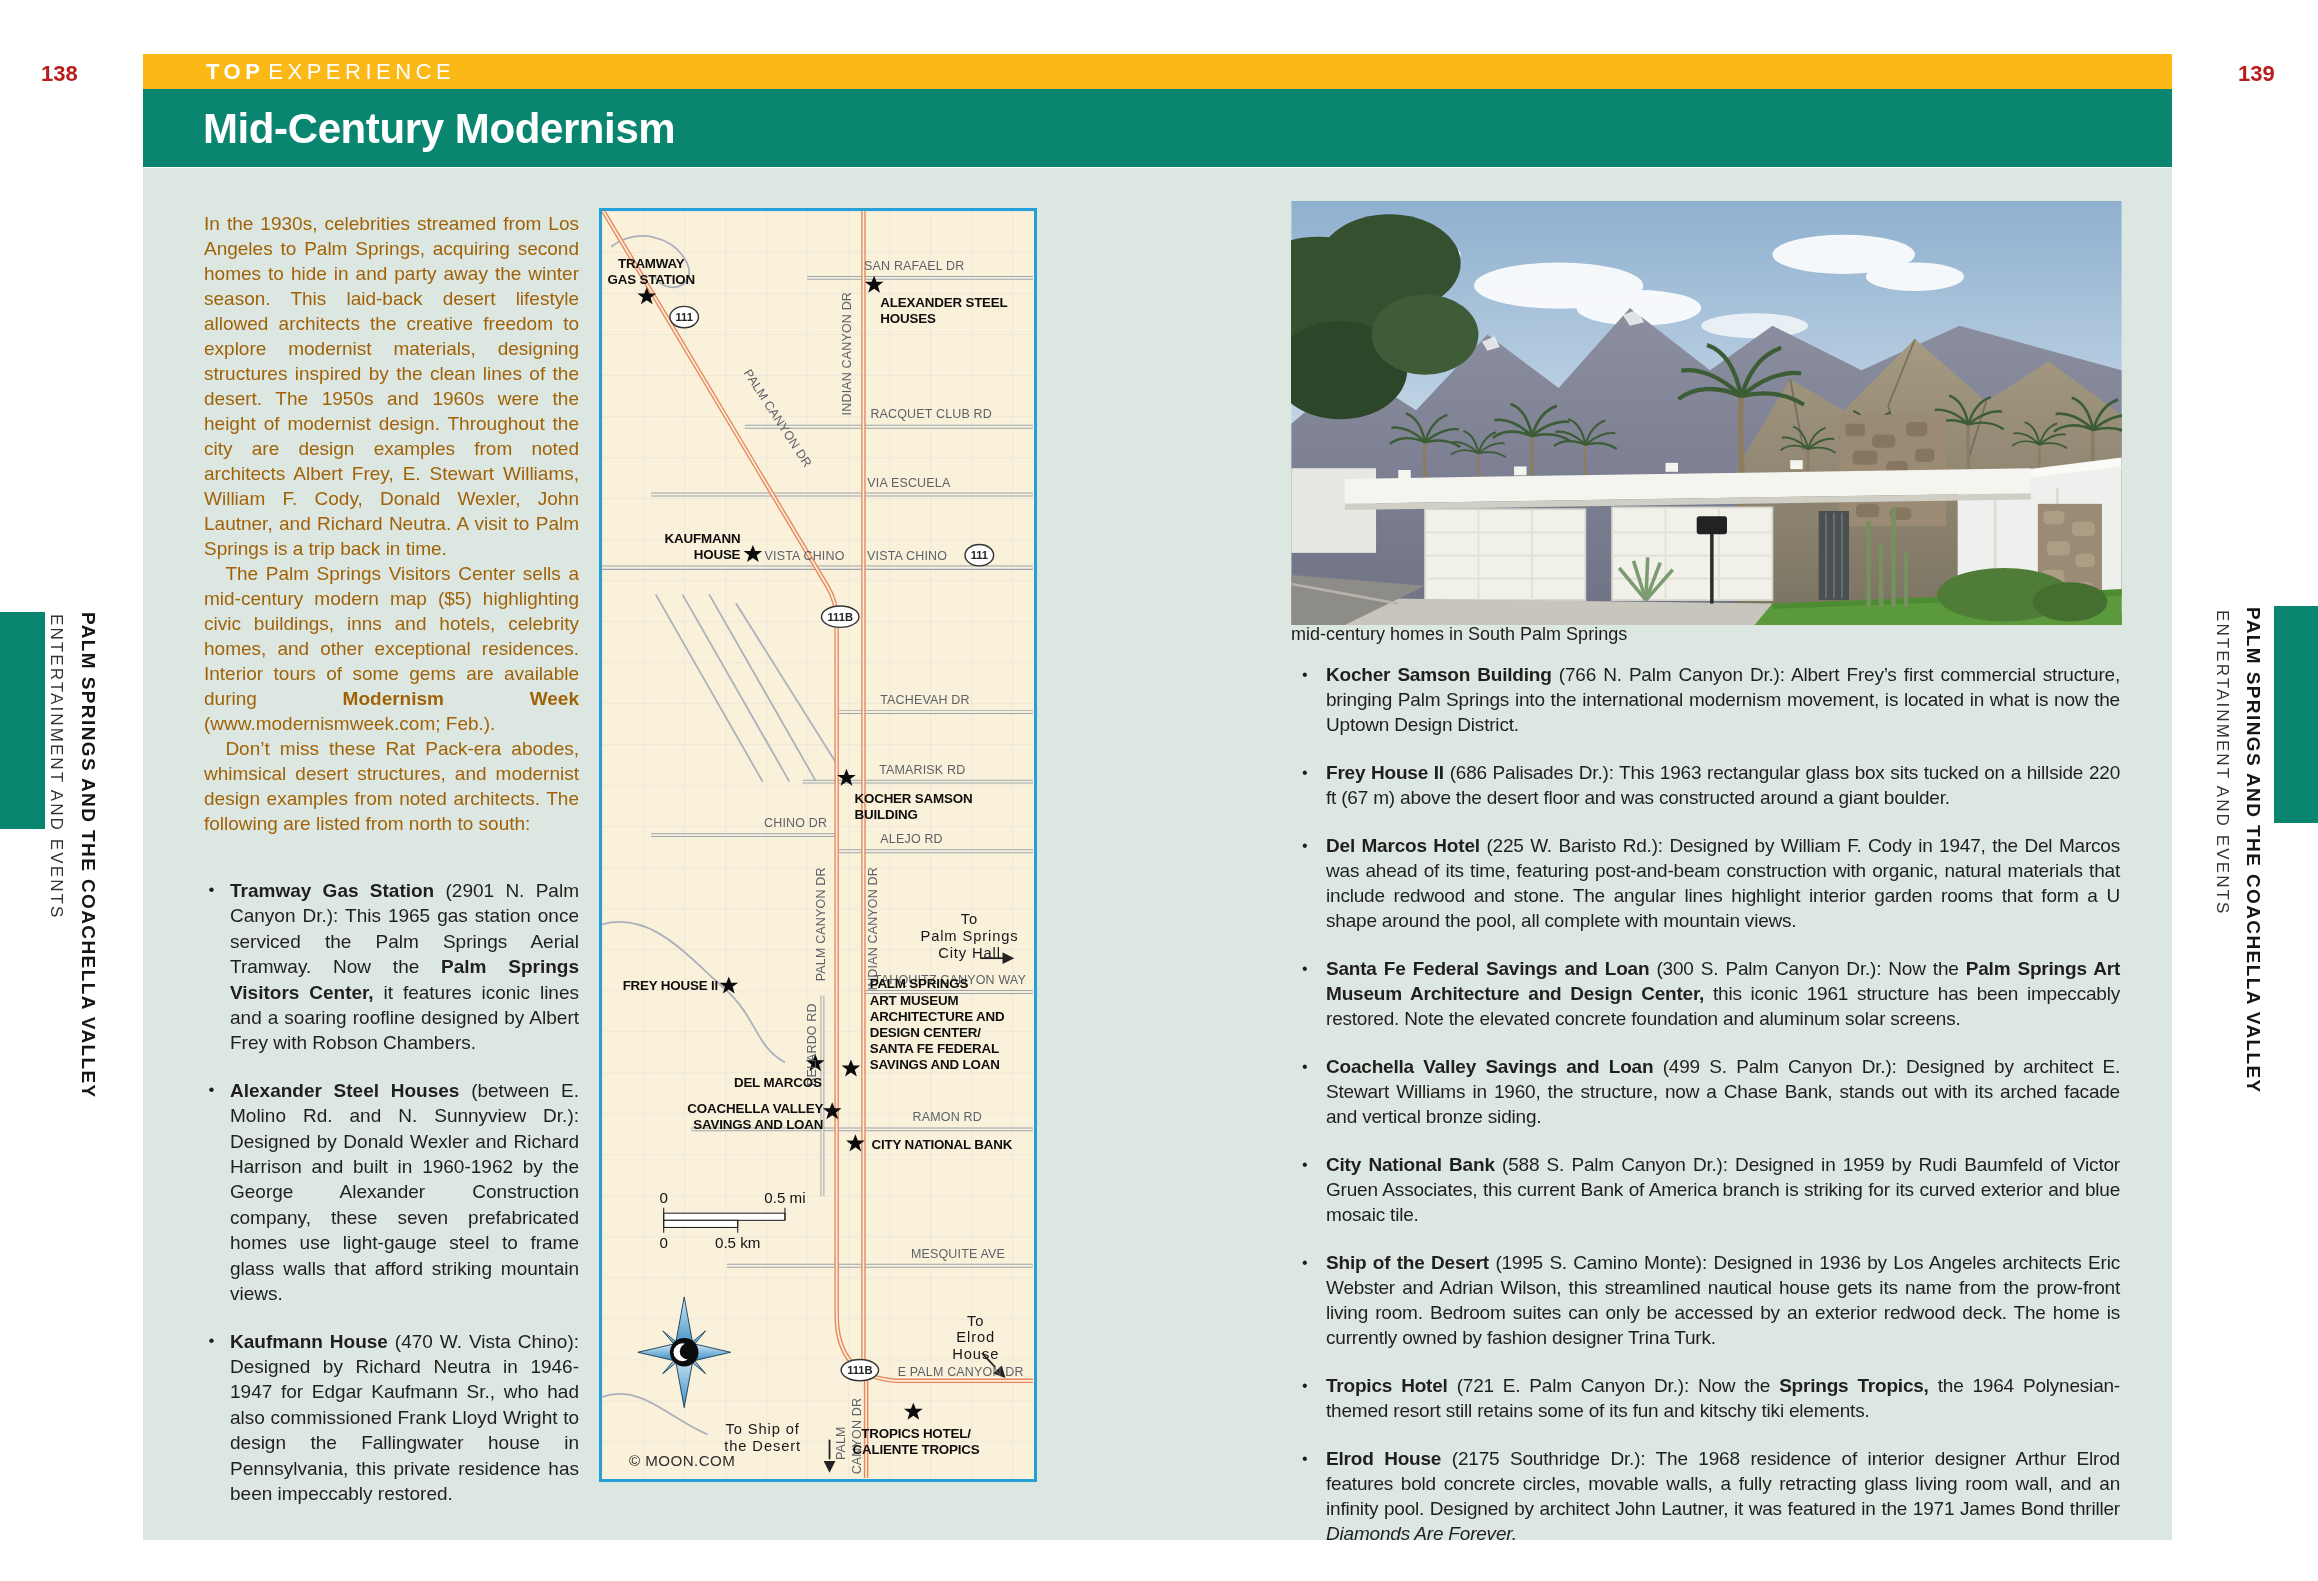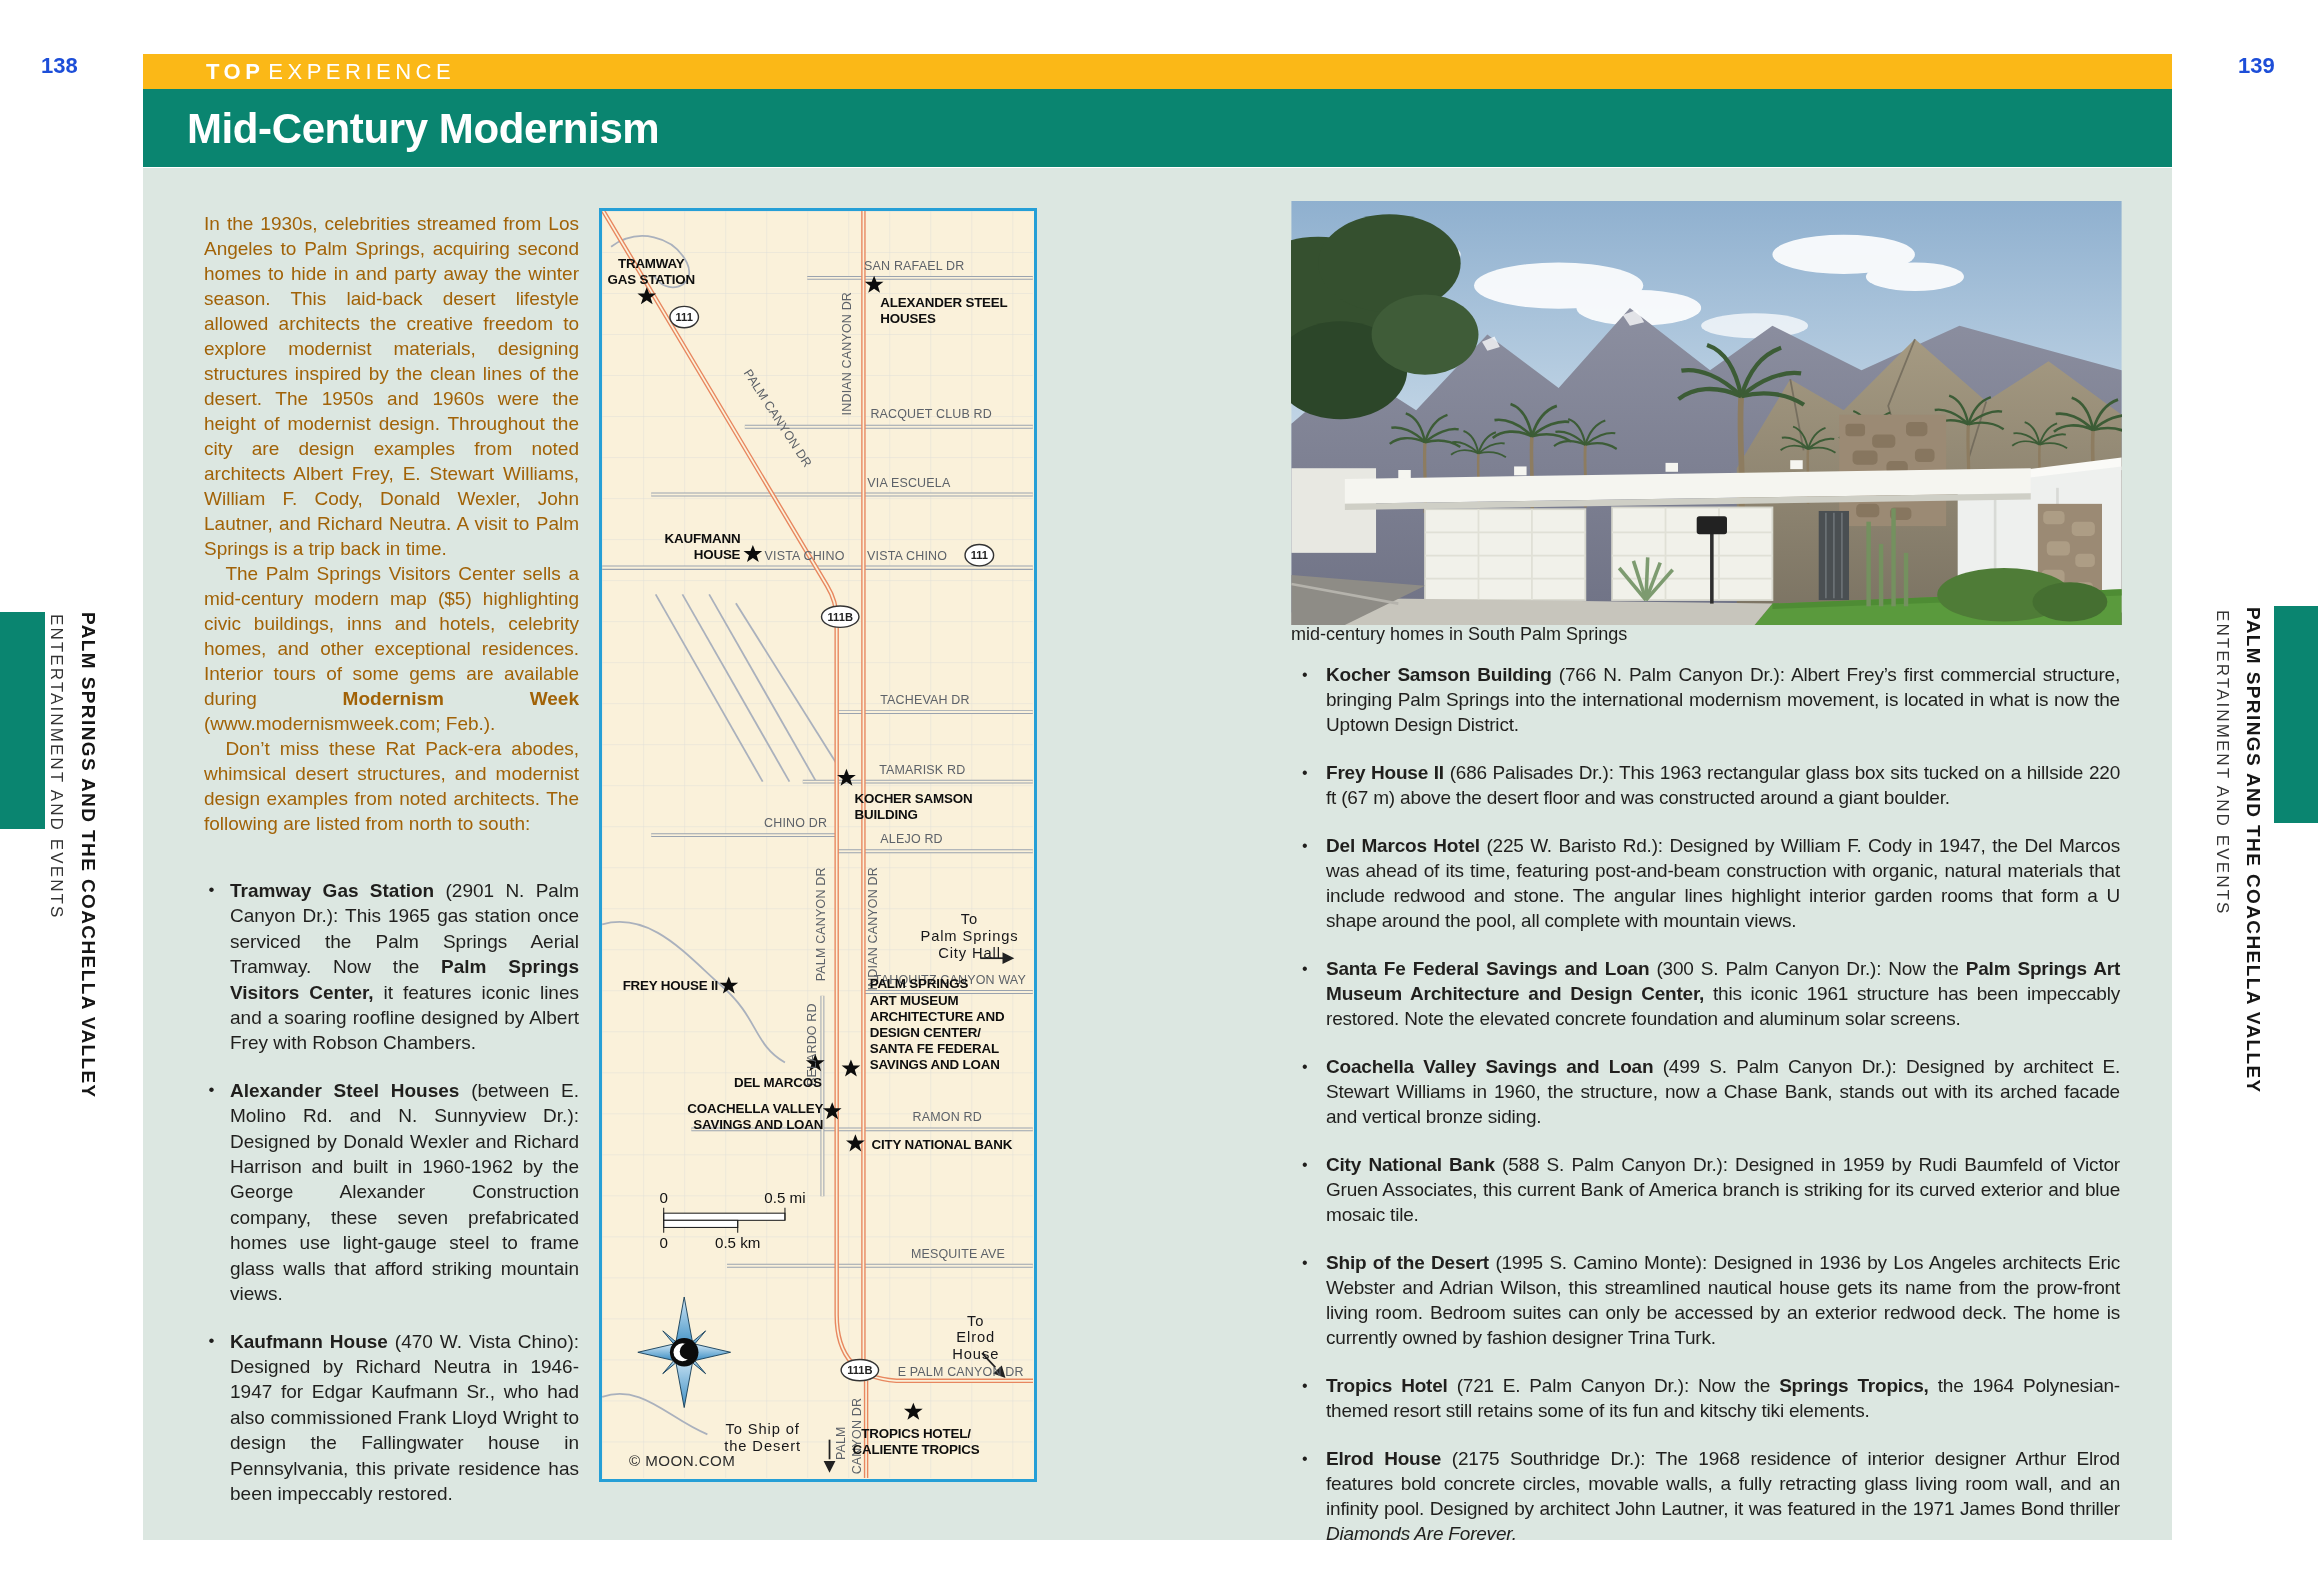--- a/index.html
+++ b/index.html
@@ -4,22 +4,22 @@
 <style>
   html,body{margin:0;padding:0;background:#ffffff;}
   .page{position:relative;width:2319px;height:1581px;background:#fff;overflow:hidden;
         font-family:"Liberation Sans",sans-serif;color:#1d1c1a;}
   
   .bg-green{position:absolute;left:143px;top:168px;width:2029px;height:1372px;background:#dce7e1;}
   .band-yellow{position:absolute;left:143px;top:54px;width:2029px;height:36px;background:#fbb817;}
   .band-teal{position:absolute;left:143px;top:89px;width:2029px;height:78px;background:#0a8570;}
   .banner-text{position:absolute;left:206px;top:59px;color:#fff;font-size:22px;letter-spacing:4.5px;white-space:nowrap;}
   .banner-text .bt-b{font-weight:700;margin-right:4px;}
-  .page-title{position:absolute;left:187px;top:105px;color:#fff;font-size:42px;font-weight:700;letter-spacing:-0.4px;}
-  .pagenum{position:absolute;top:53px;font-size:22px;font-weight:700;color:#1d4ed8;text-align:center;}
+  .page-title{position:absolute;left:203px;top:105px;color:#fff;font-size:42px;font-weight:700;letter-spacing:-0.4px;}
+  .pagenum{position:absolute;top:61px;font-size:22px;font-weight:700;color:#b91c1c;text-align:center;}
   #pn-left{left:41px;} #pn-right{left:2238px;}
   
   .col-left{position:absolute;left:204px;top:211px;width:375px;font-size:19px;line-height:25px;
             text-align:justify;color:#a16207;}
   .col-left p{margin:0;}
   .col-left p.ind{text-indent:21.4px;}
   .b{font-weight:700;margin-top:8px;}
   .i{font-style:italic;}
   .left-bullets{position:absolute;left:204px;top:878px;width:375px;font-size:19px;line-height:25.4px;
             text-align:justify;color:#201f1d;}

